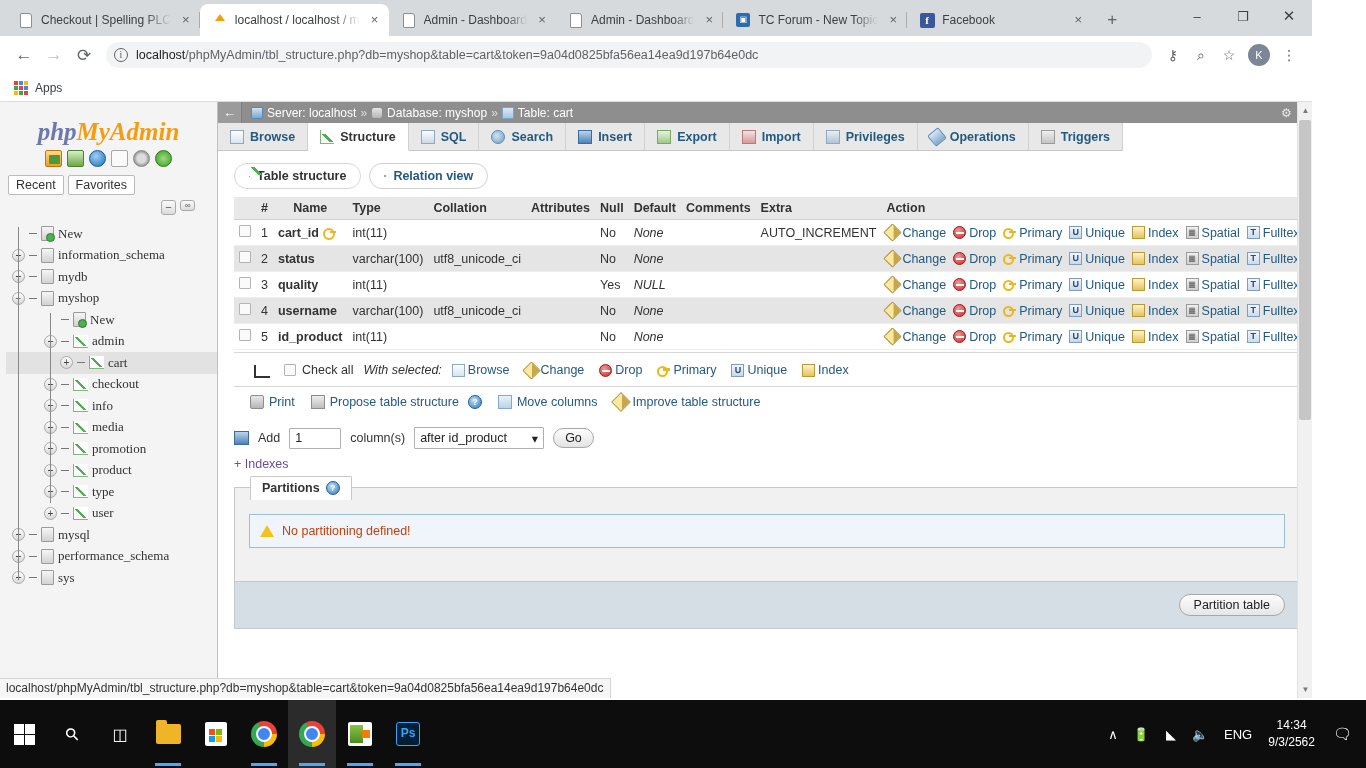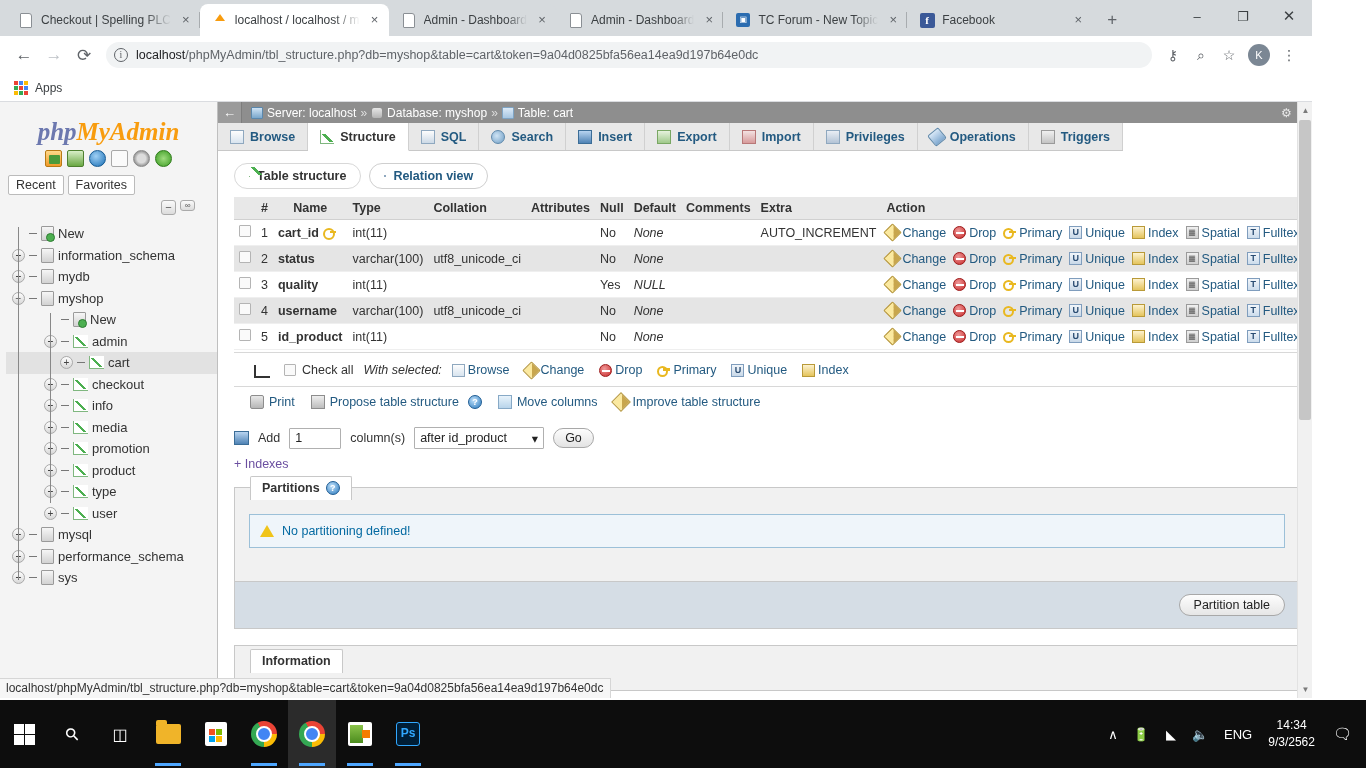--- a/index.html
+++ b/index.html
@@ -189,21 +189,21 @@
   }
   .tn-tblicon {
     width: 15px; height: 13px; flex: 0 0 15px; position: relative;
     background: #fff; border-left: 1.5px solid #7fb77f; border-bottom: 1.5px solid #7fb77f;
   }
   .tn-tblicon:after {
     content: ""; position: absolute; left: 1px; bottom: 1px;
     width: 12px; height: 9px;
     background: linear-gradient(45deg, transparent 40%, #4caf50 40%, #4caf50 55%, transparent 55%);
   }
-  .tn-label { white-space: nowrap; }
+  .tn-label { white-space: nowrap; font-family: Liberation Serif, serif; }
   .tvline { position: absolute; width: 1px; background: #888; }
 
   
   #main { flex: 1; background: #fff; position: relative; overflow: hidden; }
 
   .pma-topbar {
     height: 21px; background: #8e8e8e; display: flex; align-items: center;
     padding-left: 0; position: relative;
   }
   .topbar-back {
@@ -381,21 +381,21 @@
     background: #fff; border: 1px solid #c8c8c8; border-bottom: none;
     padding: 4px 11px 5px; font-size: 12.5px; font-weight: bold; color: #333;
     display: flex; align-items: center; gap: 6px; border-radius: 2px 2px 0 0;
     z-index: 2;
   }
   .fs-body {
     border: 1px solid #c8c8c8; background: #f1f1f1;
     padding: 26px 14px 18px; min-height: 95px;
   }
   .notice {
-    background: #eff5fa; border: 1px solid #9cc0d8; color: #0369a1;
+    background: #eff5fa; border: 1px solid #9cc0d8; color: #c2410c;
     padding: 9px 10px; font-size: 12.5px; display: flex; align-items: center; gap: 8px;
   }
   .warn-tri {
     width: 0; height: 0; border-left: 7px solid transparent;
     border-right: 7px solid transparent; border-bottom: 12px solid #f0c419;
     position: relative; flex: 0 0 14px;
   }
   .fs-footer {
     border: 1px solid #c8c8c8; border-top: none; background: #d5dde5;
     padding: 12px 14px; display: flex; justify-content: flex-end;
@@ -1134,26 +1134,20 @@
           <div class="notice">
             <span class="warn-tri"></span>
             <span>No partitioning defined!</span>
           </div>
         </div>
         <div class="fs-footer">
           <span class="btn-partition">Partition table</span>
         </div>
       </div>
 
-      <div class="fieldset-wrap2">
-        <div class="fs-legend" style="top:4px">
-          <span>Information</span>
-        </div>
-        <div class="fs-body" style="min-height:30px;margin-top:14px"></div>
-      </div>
 
       <div class="vscroll">
         <div class="arr up">▲</div>
         <div class="thumb"></div>
         <div class="arr dn">▼</div>
       </div>
     </div>
 
     <div class="statusbar">localhost/phpMyAdmin/tbl_structure.php?db=myshop&amp;table=cart&amp;token=9a04d0825bfa56ea14ea9d197b64e0dc</div>
   </div>

